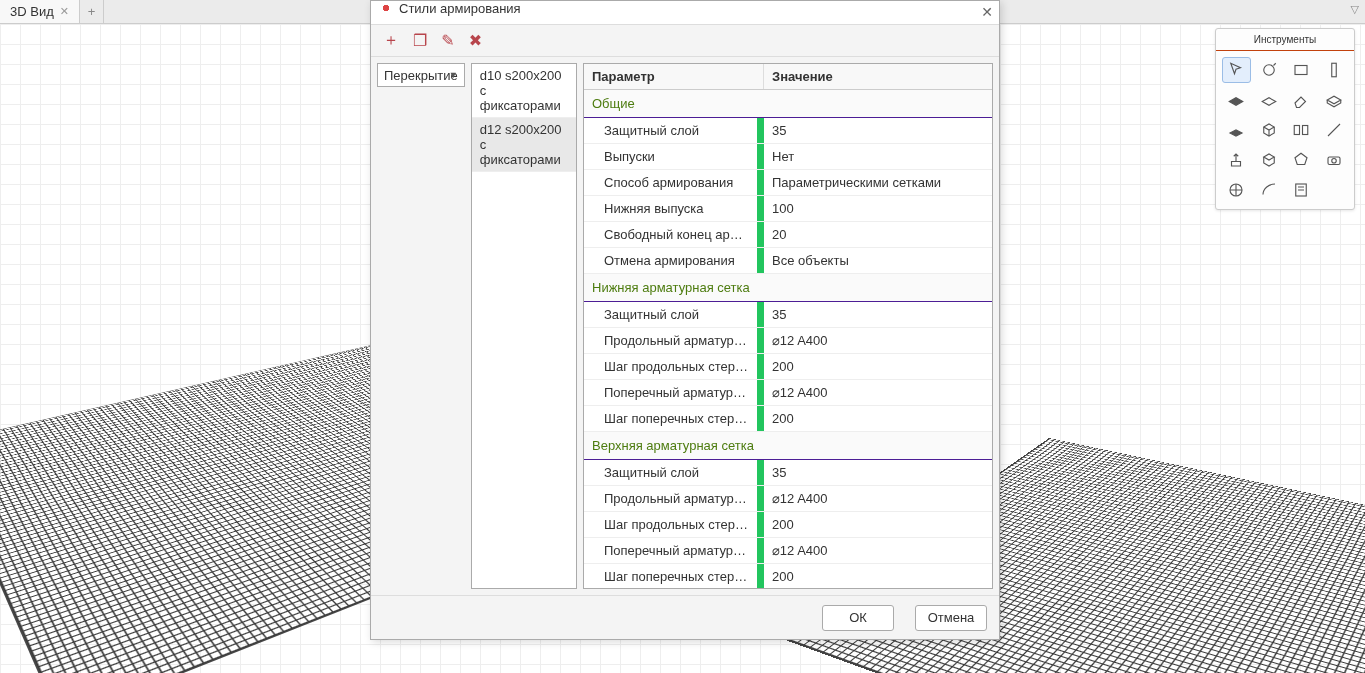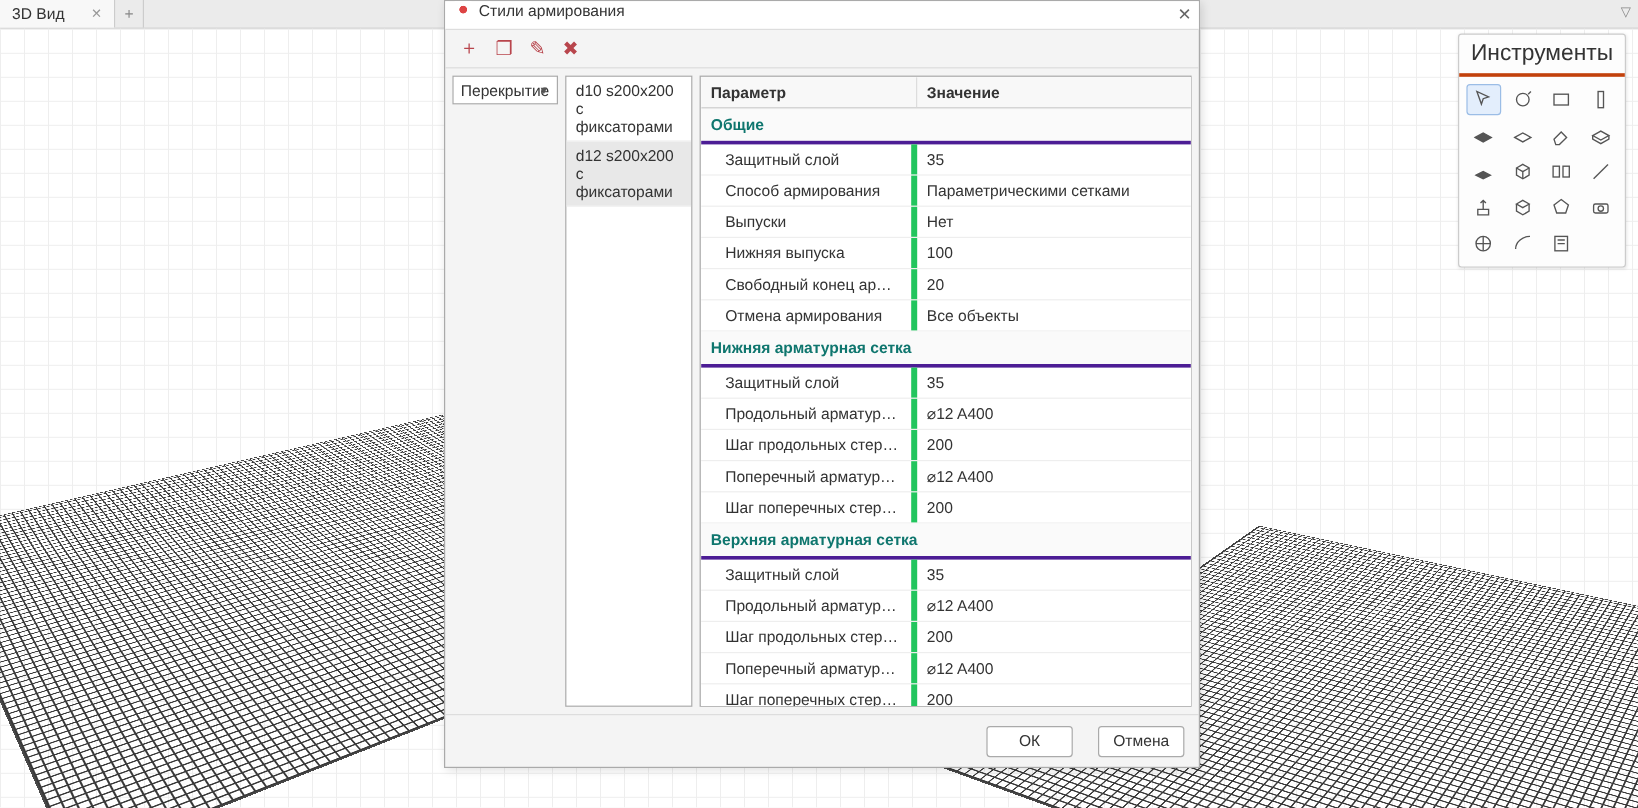--- a/index.html
+++ b/index.html
@@ -1,18 +1,18 @@
 <!DOCTYPE html>
 <html><head>
 <meta charset="utf-8">
 <style>
 *{box-sizing:border-box;margin:0;padding:0;font-family:"Segoe UI",Arial,sans-serif;font-size:13px;color:#333}
 body{background:#f5f5f5;width:1365px;height:673px;overflow:hidden;position:relative}
 .tabbar{position:absolute;top:0;left:0;right:0;height:24px;background:#ebebeb;border-bottom:1px solid #ccc;display:flex;align-items:stretch}
-.tab{display:flex;align-items:center;padding:0 10px;background:#f8f8f8;border-right:1px solid #ccc;gap:22px}
+.tab{display:flex;align-items:center;padding:0 10px;background:#f8f8f8;border-right:1px solid #ccc;gap:6px}
 .tab .close{color:#999;font-size:11px}
 .newtab{width:24px;display:flex;align-items:center;justify-content:center;color:#888;border-right:1px solid #ccc}
 .chev{position:absolute;right:6px;top:3px;color:#888;font-size:11px}
 .viewport{position:absolute;top:24px;left:0;right:0;bottom:0;background:#fff;background-image:linear-gradient(#eee 1px,transparent 1px),linear-gradient(90deg,#eee 1px,transparent 1px);background-size:20px 20px}
 .mesh{position:absolute;width:480px;height:360px;border:1px solid #333;background:repeating-linear-gradient(0deg,#222 0 1px,transparent 1px 5px),repeating-linear-gradient(90deg,#222 0 1px,transparent 1px 6px);opacity:.9}
 .m1{left:40px;top:260px;transform:perspective(800px) rotateX(60deg) rotateZ(-30deg) scale(1.2);transform-origin:center}
 .m2{right:-60px;top:380px;transform:perspective(800px) rotateX(55deg) rotateZ(25deg) scale(1.3);transform-origin:center}
 .dialog{position:absolute;left:370px;top:0;width:630px;height:640px;background:#f4f4f4;border:1px solid #aaa;box-shadow:2px 2px 8px rgba(0,0,0,.15);display:flex;flex-direction:column}
 .dlg-title{height:24px;background:#fff;display:flex;padding:0 8px;border-bottom:1px solid #ddd;position:relative}
 .dlg-title .ico{width:14px;height:14px;margin-right:6px;display:inline-block;background:radial-gradient(circle,#d44 30%,#fff 35%)}
@@ -24,30 +24,30 @@
 .combo{height:24px;border:1px solid #aaa;background:#fff;display:flex;align-items:center;padding:0 6px;position:relative}
 .combo::after{content:"▼";position:absolute;right:6px;font-size:9px;color:#555}
 .stylelist{flex:1;border:1px solid #aaa;background:#fff;overflow:auto}
 .stylelist div{padding:4px 8px;border-bottom:1px solid #eee;cursor:pointer}
 .stylelist div.sel{background:#e8e8e8}
 .grid{flex:1;border:1px solid #aaa;background:#fff;overflow-y:auto;overflow-x:hidden}
 .ghead{display:flex;background:#f8f8f8;border-bottom:1px solid #ccc;position:sticky;top:0}
 .ghead>div{padding:5px 8px;font-weight:700}
 .gc1{width:180px;border-right:1px solid #ddd}
 .gc2{flex:1}
-.section{padding:6px 8px;font-weight:700;color:#0f766e;background:#fafafa;border-bottom:3px solid #4c1d95}
+.section{padding:6px 8px;font-weight:400;color:#4d7c0f;background:#fafafa;border-bottom:1px solid #4c1d95}
 .row{display:flex;border-bottom:1px solid #eee}
 .row>div{padding:5px 8px}
-.row .k{width:180px;border-right:5px solid #22c55e;padding-left:20px;white-space:nowrap;overflow:hidden;text-overflow:ellipsis}
+.row .k{width:180px;border-right:7px solid #22c55e;padding-left:20px;white-space:nowrap;overflow:hidden;text-overflow:ellipsis}
 .row .v{flex:1;white-space:nowrap;overflow:hidden}
 .row.disabled{color:#aaa}
 .dlg-foot{height:44px;display:flex;align-items:center;justify-content:flex-end;gap:21px;padding:0 12px;border-top:1px solid #ddd}
 .btn{min-width:72px;height:26px;border:1px solid #aaa;background:#fff;border-radius:3px;cursor:pointer;display:flex;align-items:center;justify-content:center}
 .panel{position:absolute;right:10px;top:28px;width:140px;background:#fdfdfd;border:1px solid #ccc;border-radius:3px;box-shadow:0 1px 3px rgba(0,0,0,.1)}
-.panel h4{font-weight:400;text-align:center;padding:5px 0;border-bottom:3px solid #c2410c;font-size:19px}
+.panel h4{font-weight:400;text-align:center;padding:5px 0;border-bottom:1px solid #c2410c;font-size:10px}
 .tgrid{display:grid;grid-template-columns:repeat(4,1fr);gap:4px;padding:6px}
 .tool{height:26px;border:1px solid transparent;border-radius:3px;display:flex;align-items:center;justify-content:center;cursor:pointer;color:#444}
 .tool.sel{background:#e3eefc;border-color:#9bbde6}
 .tool svg{width:18px;height:18px;stroke:#555;fill:none;stroke-width:1.5}
 </style>
 </head>
 <body>
 
 <div class="tabbar">
   <div class="tab">
@@ -90,26 +90,26 @@
         <div class="gc1">Параметр</div>
         <div class="gc2">Значение</div>
       </div>
       <div id="gridbody">
           <div class="section">Общие</div>
           <div class="row">
             <div class="k">Защитный слой</div>
             <div class="v">35</div>
           </div>
           <div class="row">
+            <div class="k">Выпуски</div>
+            <div class="v">Нет</div>
+          </div>
+          <div class="row">
             <div class="k">Способ армирования</div>
             <div class="v">Параметрическими сетками</div>
-          </div>
-          <div class="row">
-            <div class="k">Выпуски</div>
-            <div class="v">Нет</div>
           </div>
           <div class="row disabled">
             <div class="k">Нижняя выпуска</div>
             <div class="v">100</div>
           </div>
           <div class="row">
             <div class="k">Свободный конец арматуры</div>
             <div class="v">20</div>
           </div>
           <div class="row">

